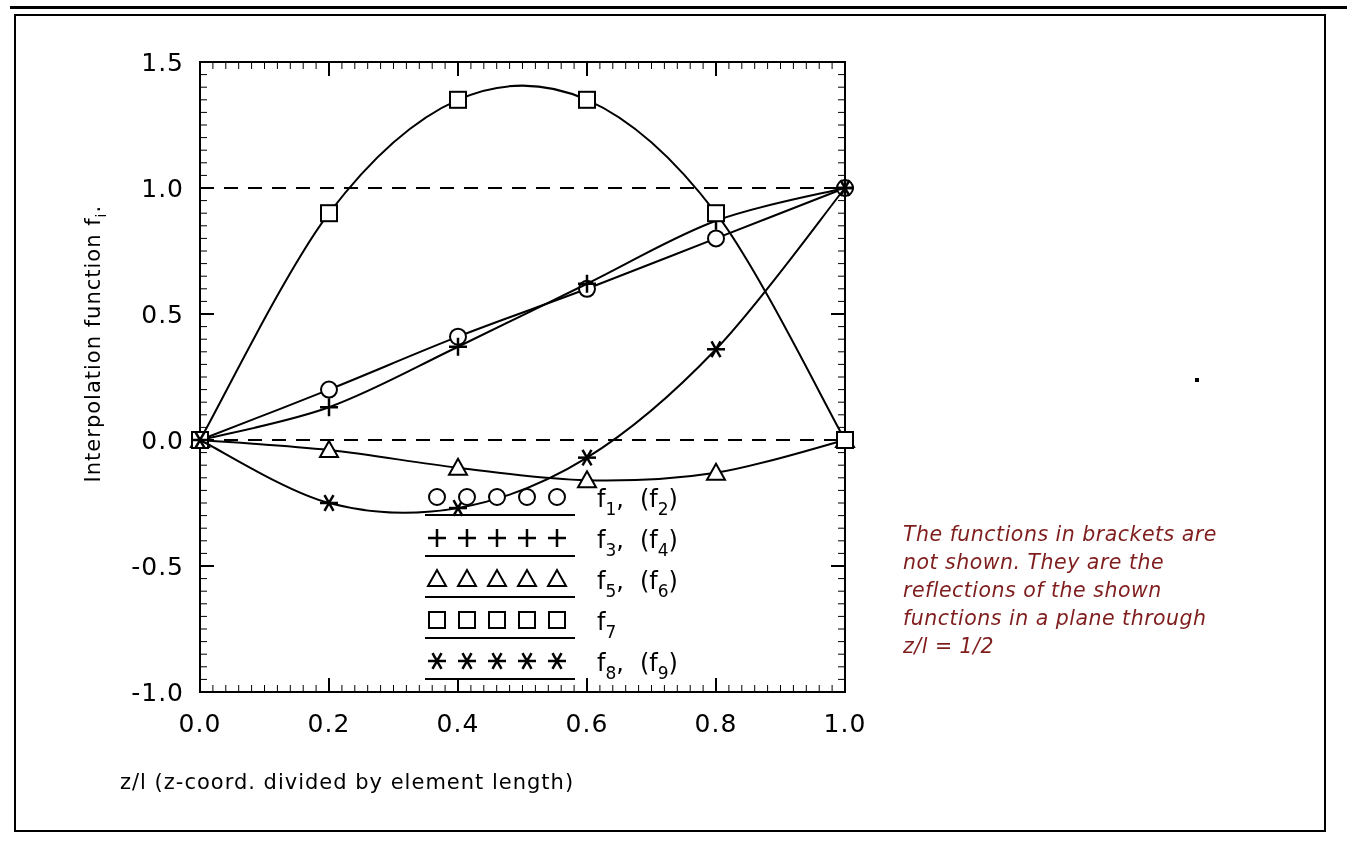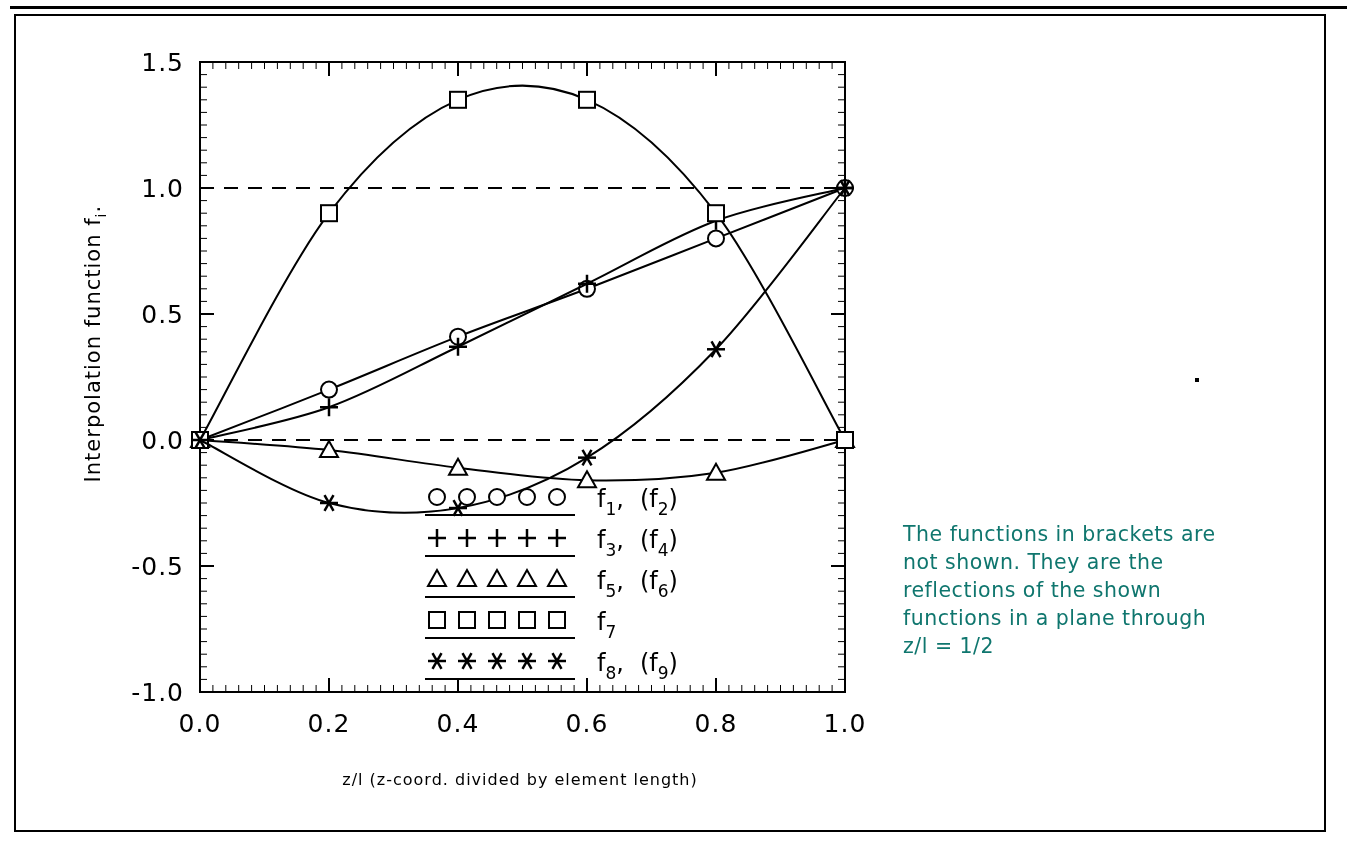--- a/index.html
+++ b/index.html
@@ -7,27 +7,27 @@
   #page{position:relative;width:1359px;height:861px;overflow:hidden;}
 
   
   .frame-top{position:absolute;left:10px;top:6px;width:1337px;height:3px;background:#000;}
   .frame-box{position:absolute;left:14px;top:14px;width:1312px;height:818px;border:2px solid #000;box-sizing:border-box;}
 
   .plot-area{position:absolute;left:0;top:0;width:1359px;height:861px;}
 
   .side-note{position:absolute;left:903px;top:520px;width:330px;
     font-family:"DejaVu Sans",sans-serif;font-size:20.5px;line-height:28px;
-    letter-spacing:0.5px;color:#0f766e;}
+    letter-spacing:0.5px;color:#7f1d1d;font-style:italic;}
 
   .axis-label-y{position:absolute;left:-120px;top:330px;width:430px;
     transform:rotate(-90deg);transform-origin:center center;text-align:center;
     font-family:"DejaVu Sans",sans-serif;font-size:21px;letter-spacing:1px;}
-  .axis-label-x{position:absolute;left:120px;top:770px;width:800px;text-align:center;
-    font-family:"DejaVu Sans",sans-serif;font-size:16px;letter-spacing:1px;}
+  .axis-label-x{position:absolute;left:120px;top:770px;width:800px;
+    font-family:"DejaVu Sans",sans-serif;font-size:21px;letter-spacing:1px;}
   sub{font-size:0.68em;}
   .dot{position:absolute;left:1195px;top:378px;width:4px;height:4px;background:#000;}
 </style>
 </head>
 <body>
 
 <div id="page">
 
   <div class="frame-top"></div>
   <div class="frame-box"></div>

